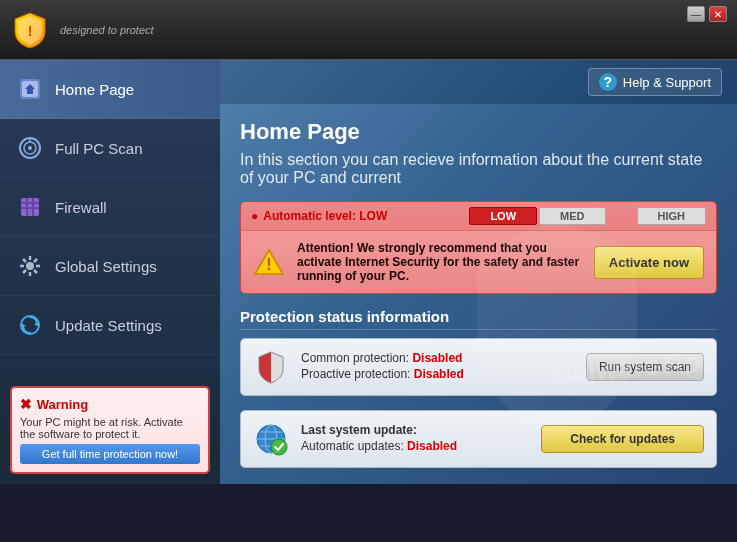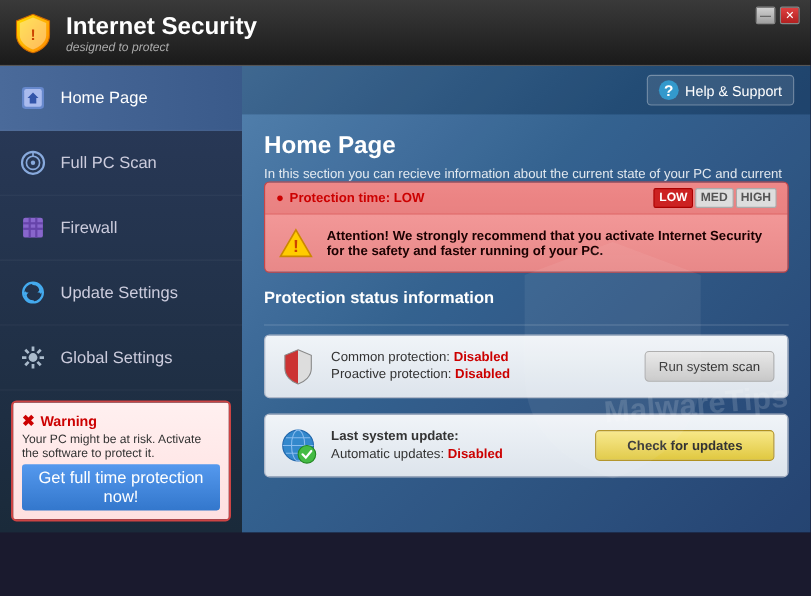--- a/index.html
+++ b/index.html
@@ -126,21 +126,21 @@
       color: #333;
       font-size: 11px;
       margin-bottom: 4px;
     }
     .warning-btn {
       background: linear-gradient(to bottom, #5599ee, #3377cc);
       color: white;
       border: none;
       border-radius: 3px;
       padding: 4px 8px;
-      font-size: 15px;
+      font-size: 11px;
       cursor: pointer;
       width: 100%;
     }
 
     
     .content {
       flex: 1;
       background: linear-gradient(135deg, #4a7aaa 0%, #2a5a8a 40%, #1a3a6a 100%);
       display: flex;
       flex-direction: column;
@@ -175,22 +175,22 @@
       background: rgba(255,255,255,0.05);
     }
     .page-title {
       color: white;
       font-size: 22px;
       font-weight: 600;
       margin-bottom: 6px;
     }
     .page-subtitle {
       color: rgba(255,255,255,0.85);
-      font-size: 12px;
-      margin-bottom: 0;
+      font-size: 16px;
+      margin-bottom: 14px;
     }
 
     
     .protection-alert {
       background: linear-gradient(to bottom, #f8a0a0, #e88888);
       border: 1px solid #cc4444;
       border-radius: 5px;
       margin-bottom: 14px;
       overflow: hidden;
     }
@@ -208,30 +208,30 @@
       font-size: 12px;
       display: flex;
       align-items: center;
       gap: 5px;
     }
     .level-indicator {
       display: flex;
       gap: 2px;
     }
     .level-btn {
-      padding: 2px 4px;
+      padding: 2px 20px;
       font-size: 11px;
       font-weight: bold;
       border: 1px solid #aaa;
       border-radius: 2px;
       cursor: pointer;
     }
     .level-btn.low { background: #cc2222; color: white; border-color: #aa0000; }
     .level-btn.med { background: #ddd; color: #555; }
-    .level-btn.high { background: #ddd; color: #555; }
+    .level-btn.high { background: #ddd; color: #555; margin-left: 29px; }
     .alert-body {
       display: flex;
       align-items: center;
       gap: 12px;
       padding: 10px 12px;
     }
     .alert-icon {
       width: 32px;
       height: 32px;
       flex-shrink: 0;
@@ -256,21 +256,21 @@
       color: #333;
       white-space: nowrap;
     }
 
     
     .section-title {
       color: white;
       font-size: 15px;
       font-weight: 600;
       margin-bottom: 8px;
-      padding-bottom: 16px;
+      padding-bottom: 4px;
       border-bottom: 1px solid rgba(255,255,255,0.2);
     }
     .status-card {
       background: linear-gradient(to bottom, #f0f4f8, #dde4ec);
       border: 1px solid #b0b8c8;
       border-radius: 5px;
       padding: 10px 12px;
       display: flex;
       align-items: center;
       gap: 12px;
@@ -345,21 +345,20 @@
           <linearGradient id="shieldGrad" x1="0%" y1="0%" x2="100%" y2="100%">
             <stop offset="0%" style="stop-color:#ffdd00"></stop>
             <stop offset="100%" style="stop-color:#ff8800"></stop>
           </linearGradient>
         </defs>
         <path d="M20 3 L35 9 L35 22 C35 30 28 36 20 38 C12 36 5 30 5 22 L5 9 Z" fill="url(#shieldGrad)" stroke="#cc6600" stroke-width="1"></path>
         <path d="M20 6 L32 11 L32 22 C32 28 26 33 20 35 C14 33 8 28 8 22 L8 11 Z" fill="#fff8e0" opacity="0.4"></path>
         <text x="20" y="26" text-anchor="middle" font-size="14" font-weight="bold" fill="#cc4400">!</text>
       </svg>
       <div class="title-text">
-        <span class="title-main">Internet Security</span>
         <span class="title-sub">designed to protect</span>
       </div>
     </div>
     <div class="window-controls">
       <div class="wc-btn">—</div>
       <div class="wc-btn close">✕</div>
     </div>
   </div>
 
   <div class="main-layout">
@@ -394,33 +393,20 @@
         <div class="nav-icon">
           <svg width="26" height="26" viewBox="0 0 26 26">
             <rect x="4" y="4" width="18" height="18" rx="2" fill="#8866cc"></rect>
             <rect x="4" y="8" width="18" height="2" fill="#6644aa"></rect>
             <rect x="4" y="13" width="18" height="2" fill="#6644aa"></rect>
             <rect x="9" y="4" width="2" height="18" fill="#6644aa"></rect>
             <rect x="15" y="4" width="2" height="18" fill="#6644aa"></rect>
           </svg>
         </div>
         <span>Firewall</span>
-      </div>
-
-      <div class="nav-item">
-        <div class="nav-icon">
-          <svg width="26" height="26" viewBox="0 0 26 26">
-            <circle cx="13" cy="13" r="9" fill="none" stroke="#44aaee" stroke-width="2"></circle>
-            <path d="M13 5 C17 5 20 8 20 13" stroke="#44aaee" stroke-width="2" fill="none" stroke-linecap="round"></path>
-            <polygon points="20,10 23,13 17,13" fill="#44aaee"></polygon>
-            <path d="M13 21 C9 21 6 18 6 13" stroke="#44aaee" stroke-width="2" fill="none" stroke-linecap="round"></path>
-            <polygon points="6,16 3,13 9,13" fill="#44aaee"></polygon>
-          </svg>
-        </div>
-        <span>Update Settings</span>
       </div>
 
       <div class="nav-item">
         <div class="nav-icon">
           <svg width="26" height="26" viewBox="0 0 26 26">
             <circle cx="13" cy="13" r="4" fill="#aabbcc"></circle>
             <g stroke="#aabbcc" stroke-width="2.5" fill="none">
               <line x1="13" y1="3" x2="13" y2="7"></line>
               <line x1="13" y1="19" x2="13" y2="23"></line>
               <line x1="3" y1="13" x2="7" y2="13"></line>
@@ -428,20 +414,33 @@
               <line x1="6" y1="6" x2="9" y2="9"></line>
               <line x1="17" y1="17" x2="20" y2="20"></line>
               <line x1="20" y1="6" x2="17" y2="9"></line>
               <line x1="9" y1="17" x2="6" y2="20"></line>
             </g>
           </svg>
         </div>
         <span>Global Settings</span>
       </div>
 
+      <div class="nav-item">
+        <div class="nav-icon">
+          <svg width="26" height="26" viewBox="0 0 26 26">
+            <circle cx="13" cy="13" r="9" fill="none" stroke="#44aaee" stroke-width="2"></circle>
+            <path d="M13 5 C17 5 20 8 20 13" stroke="#44aaee" stroke-width="2" fill="none" stroke-linecap="round"></path>
+            <polygon points="20,10 23,13 17,13" fill="#44aaee"></polygon>
+            <path d="M13 21 C9 21 6 18 6 13" stroke="#44aaee" stroke-width="2" fill="none" stroke-linecap="round"></path>
+            <polygon points="6,16 3,13 9,13" fill="#44aaee"></polygon>
+          </svg>
+        </div>
+        <span>Update Settings</span>
+      </div>
+
       <div style="flex:1"></div>
 
       <div class="warning-box">
         <div class="warning-title">
           <span style="color:#cc0000;font-size:14px;">✖</span>
           <span>Warning</span>
         </div>
         <div class="warning-text">Your PC might be at risk. Activate the software to protect it.</div>
         <button class="warning-btn">Get full time protection now!</button>
       </div>
@@ -462,36 +461,37 @@
       </svg>
 
       <div class="page-content">
         <div class="page-title">Home Page</div>
         <div class="page-subtitle">In this section you can recieve information about the current state of your PC and current</div>
 
         <div class="protection-alert">
           <div class="alert-header">
             <div class="alert-level-label">
               <span style="color:#cc0000;">●</span>
-              <span>Protection time: LOW</span>
+              <span>Automatic level: LOW</span>
             </div>
             <div class="level-indicator">
               <button class="level-btn low">LOW</button>
               <button class="level-btn med">MED</button>
               <button class="level-btn high">HIGH</button>
             </div>
           </div>
           <div class="alert-body">
             <div class="alert-icon">
               <svg width="32" height="32" viewBox="0 0 32 32">
                 <polygon points="16,4 30,28 2,28" fill="#ffcc00" stroke="#cc8800" stroke-width="1.5"></polygon>
                 <text x="16" y="24" text-anchor="middle" font-size="16" font-weight="bold" fill="#cc4400">!</text>
               </svg>
             </div>
             <div class="alert-text">Attention! We strongly recommend that you activate Internet Security for the safety and faster running of your PC.</div>
+            <button class="activate-btn">Activate now</button>
           </div>
         </div>
 
         <div class="section-title">Protection status information</div>
         <div class="status-card">
           <div class="status-icon">
             <svg width="36" height="36" viewBox="0 0 36 36">
               <defs>
                 <linearGradient id="shieldHalf" x1="0%" y1="0%" x2="100%" y2="0%">
                   <stop offset="50%" style="stop-color:#cc3333"></stop>

